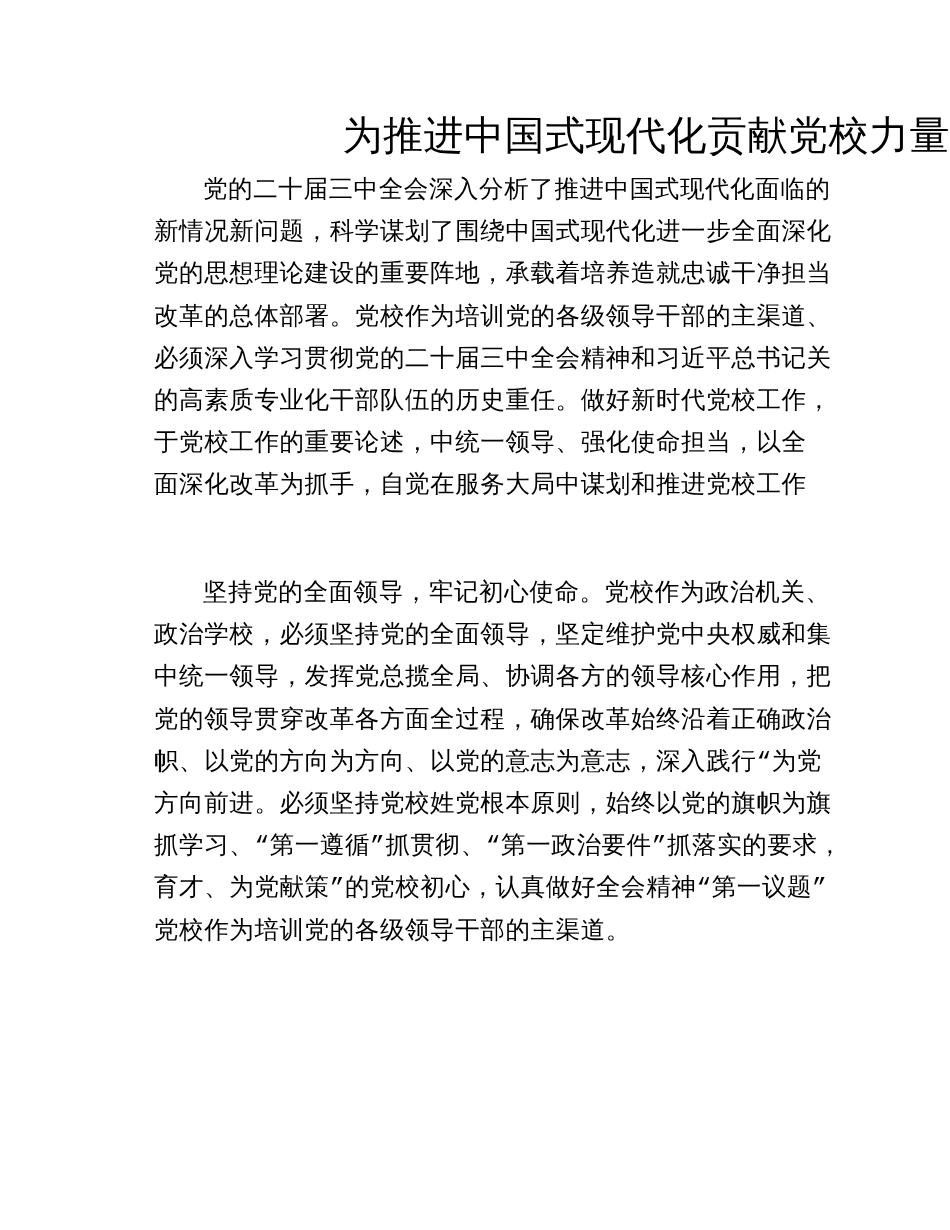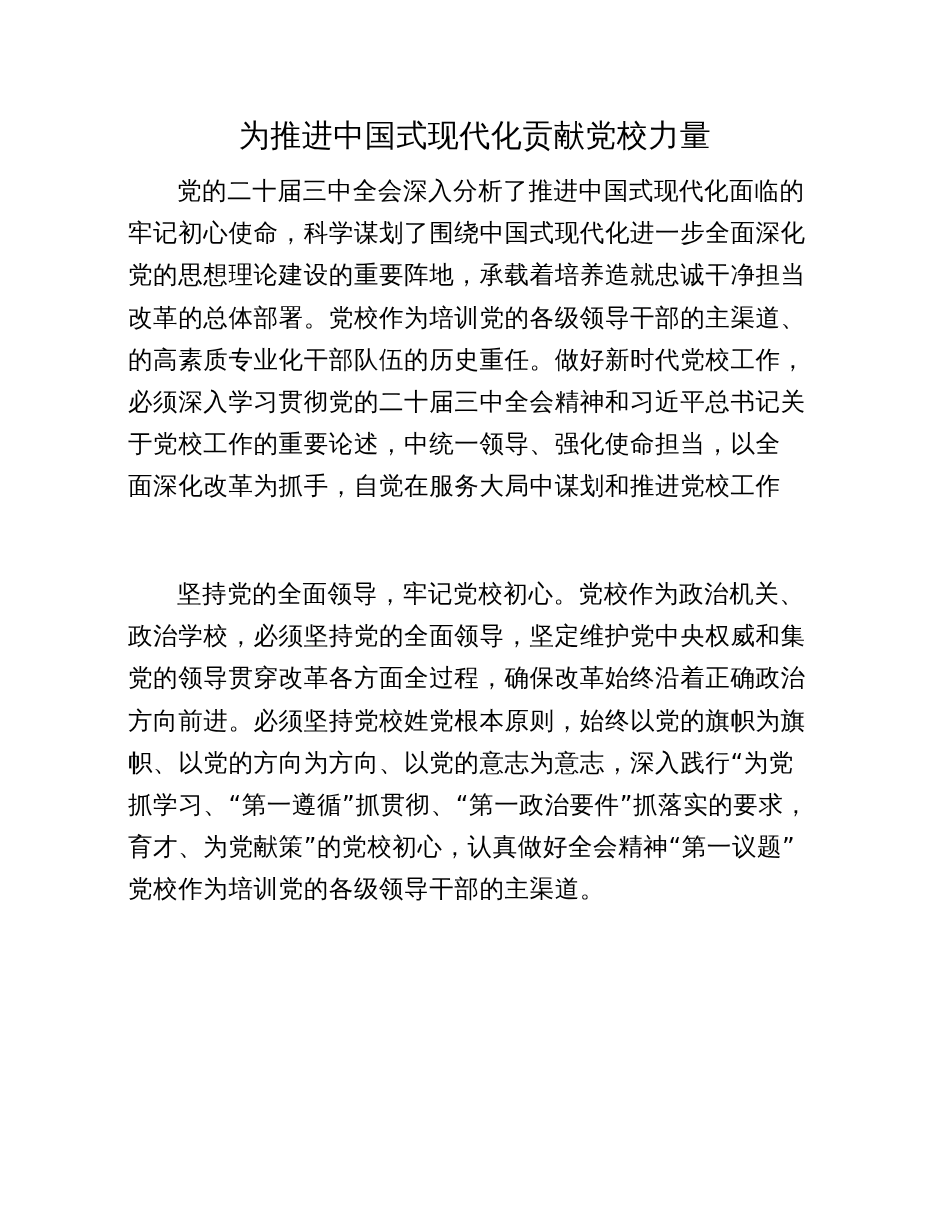--- a/index.html
+++ b/index.html
@@ -21,30 +21,31 @@
       top: 0;
       width: 950px;
       height: 1230px;
       background: #ffffff;
     }
     .title {
       position: absolute;
       left: 0;
       width: 950px;
       top: 113px;
-      text-align: center;
-      font-size: 31px;
+      text-align: right;
+      font-size: 40px;
       line-height: 44px;
       letter-spacing: 0.5px;
       white-space: nowrap;
     }
     .para {
       position: absolute;
-      left: 128px;
+      left: 154px;
       width: 700px;
+      font-family: Liberation Mono, monospace;
     }
     .line {
       display: block;
       font-size: 24.5px;
       height: 42.2px;
       line-height: 42.2px;
       white-space: nowrap;
       letter-spacing: 0.6px;
     }
     .line.indent {
@@ -55,33 +56,34 @@
   </style>
 </head>
 <body>
 
 <div class="page">
 
   <h1 class="title" style="margin:0;font-weight:normal;">为推进中国式现代化贡献党校力量</h1>
 
   <div class="para" id="para-1">
     <span class="line indent">党的二十届三中全会深入分析了推进中国式现代化面临的</span>
-    <span class="line">牢记初心使命，科学谋划了围绕中国式现代化进一步全面深化</span>
+    <span class="line">新情况新问题，科学谋划了围绕中国式现代化进一步全面深化</span>
     <span class="line">党的思想理论建设的重要阵地，承载着培养造就忠诚干净担当</span>
     <span class="line">改革的总体部署。党校作为培训党的各级领导干部的主渠道、</span>
+    <span class="line">必须深入学习贯彻党的二十届三中全会精神和习近平总书记关</span>
     <span class="line">的高素质专业化干部队伍的历史重任。做好新时代党校工作，</span>
-    <span class="line">必须深入学习贯彻党的二十届三中全会精神和习近平总书记关</span>
     <span class="line">于党校工作的重要论述，中统一领导、强化使命担当，以全</span>
     <span class="line">面深化改革为抓手，自觉在服务大局中谋划和推进党校工作</span>
   </div>
 
   <div class="para" id="para-2">
-    <span class="line indent">坚持党的全面领导，牢记党校初心。党校作为政治机关、</span>
+    <span class="line indent">坚持党的全面领导，牢记初心使命。党校作为政治机关、</span>
     <span class="line">政治学校，必须坚持党的全面领导，坚定维护党中央权威和集</span>
+    <span class="line">中统一领导，发挥党总揽全局、协调各方的领导核心作用，把</span>
     <span class="line">党的领导贯穿改革各方面全过程，确保改革始终沿着正确政治</span>
+    <span class="line">帜、以党的方向为方向、以党的意志为意志，深入践行“为党</span>
     <span class="line">方向前进。必须坚持党校姓党根本原则，始终以党的旗帜为旗</span>
-    <span class="line">帜、以党的方向为方向、以党的意志为意志，深入践行“为党</span>
     <span class="line">抓学习、“第一遵循”抓贯彻、“第一政治要件”抓落实的要求，</span>
     <span class="line">育才、为党献策”的党校初心，认真做好全会精神“第一议题”</span>
     <span class="line">党校作为培训党的各级领导干部的主渠道。</span>
   </div>
 
 </div>
 
 </body></html>

